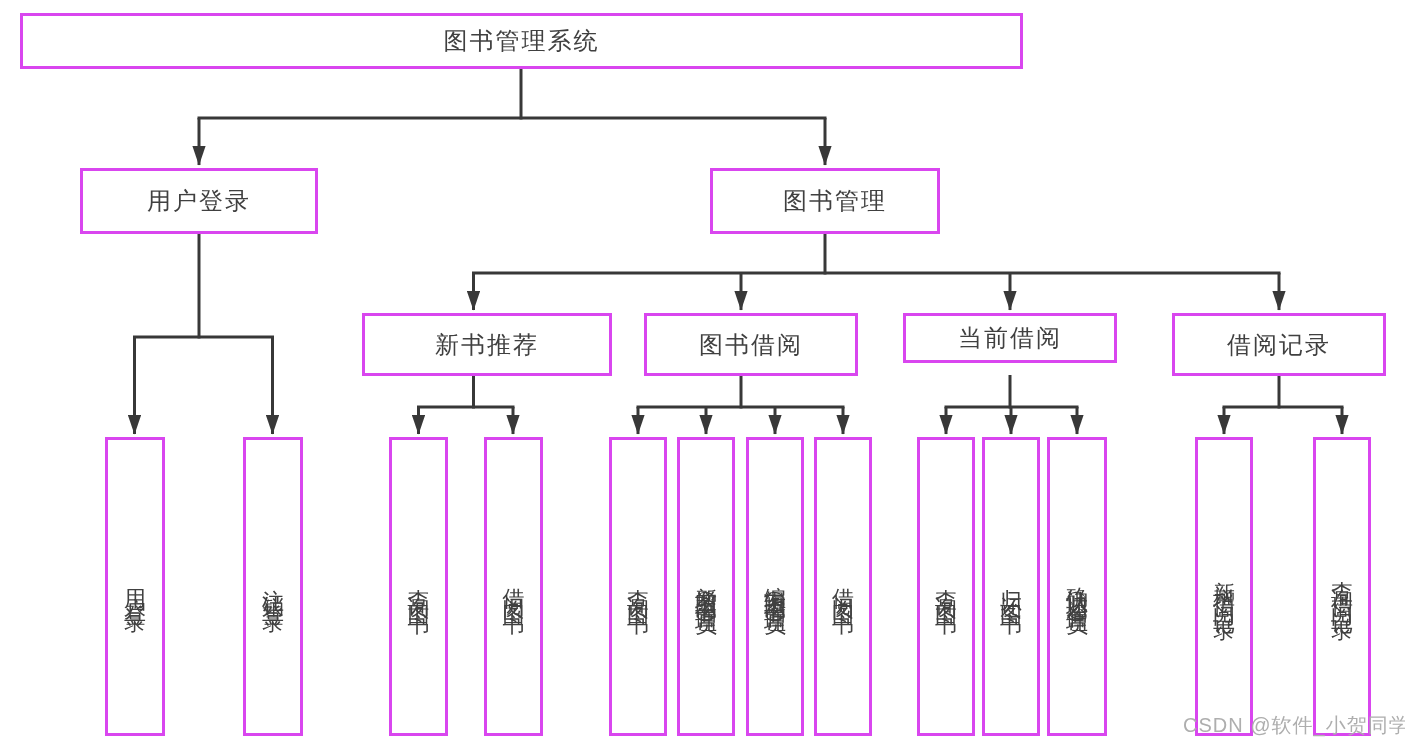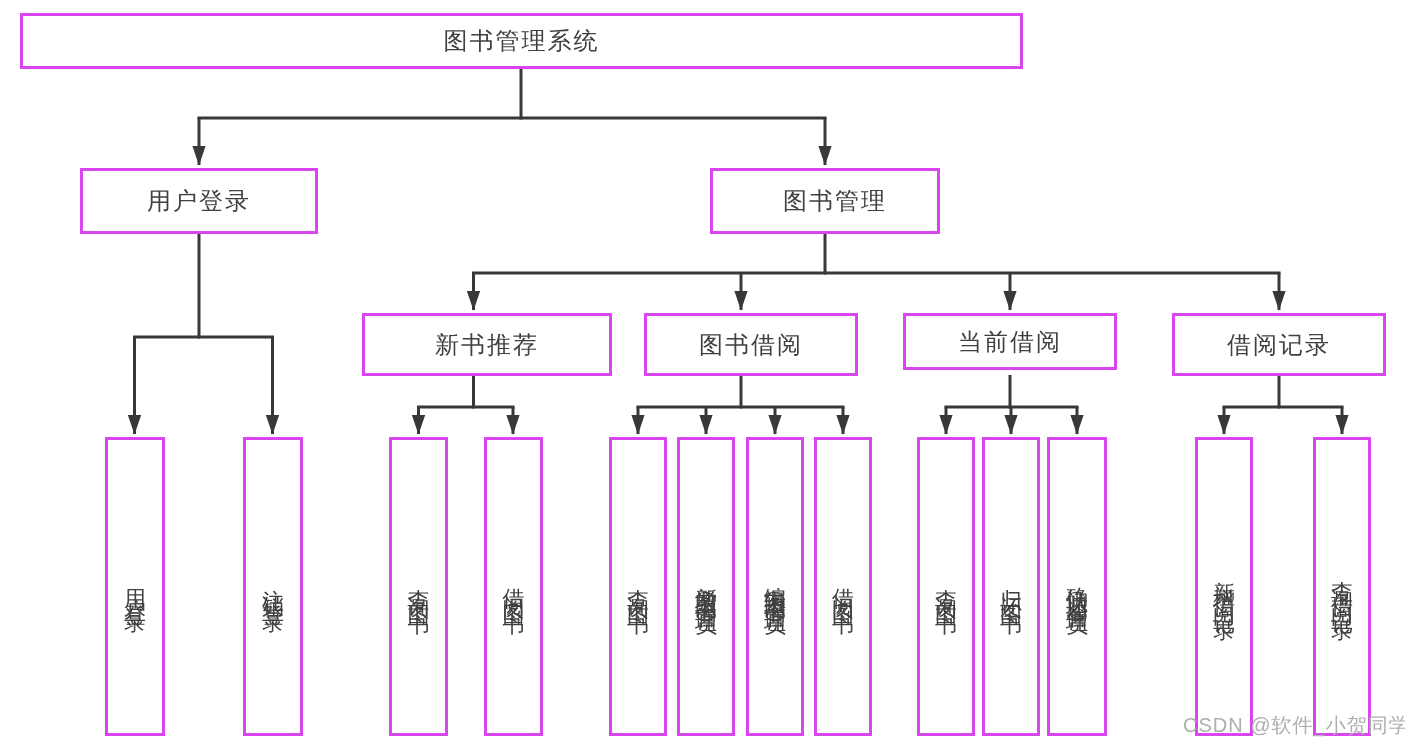--- a/index.html
+++ b/index.html
@@ -117,21 +117,21 @@
   <div class="node h-node" style="left:710px;top:168px;width:230px;height:66px;padding-left:20px;">
     <span>图书管理</span>
   </div>
 
   <div class="node h-node" style="left:362px;top:313px;width:250px;height:63px;">
     <span>新书推荐</span>
   </div>
   <div class="node h-node" style="left:620px;top:313px;width:214px;height:63px;margin-left:24px;">
     <span>图书借阅</span>
   </div>
-  <div class="node h-node" style="left:903px;top:313px;width:214px;height:57px;">
+  <div class="node h-node" style="left:903px;top:313px;width:214px;height:50px;">
     <span>当前借阅</span>
   </div>
   <div class="node h-node" style="left:1172px;top:313px;width:214px;height:63px;">
     <span>借阅记录</span>
   </div>
 
   <div class="node v-node" style="left:105px;width:60px;">
     <span class="vlabel">用户登录</span>
   </div>
   <div class="node v-node" style="left:243px;width:60px;">

